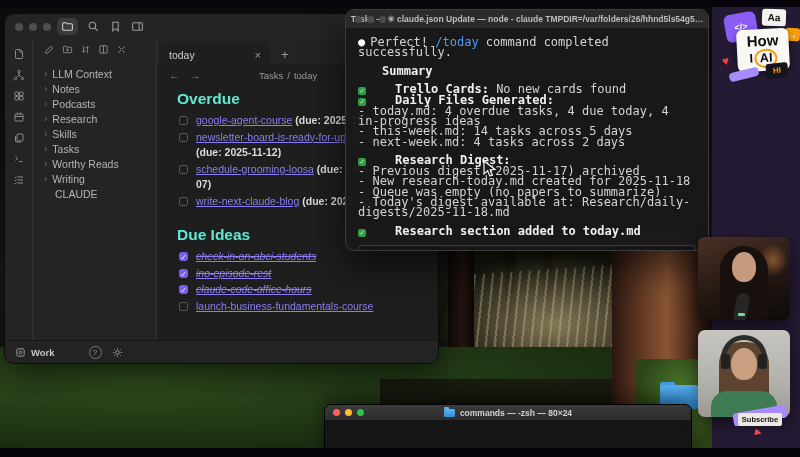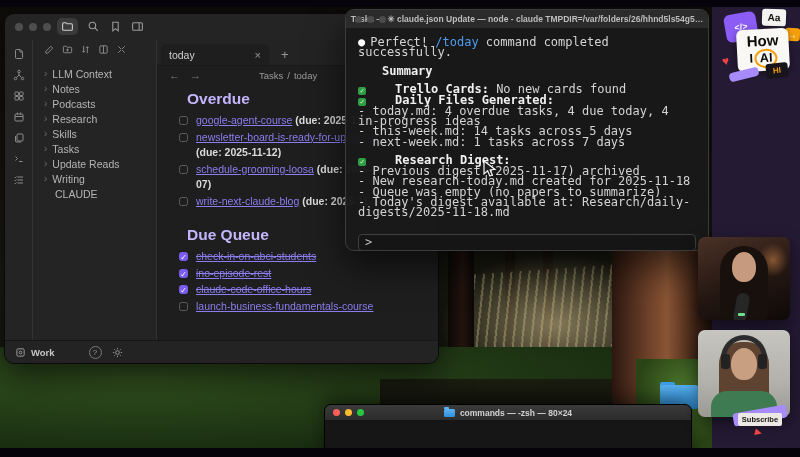--- a/index.html
+++ b/index.html
@@ -56,27 +56,27 @@
   .tree-item.noarrow{padding-left:11px;}
   .editor{flex:1;background:#1e1e1e;position:relative;min-width:0;}
   .tabbar{height:25px;background:#232323;display:flex;align-items:stretch;border-bottom:1px solid #191919;}
   .tab{background:#1e1e1e;border-radius:6px 6px 0 0;margin:4px 0 0 4px;padding:0 8px;display:flex;align-items:center;
        justify-content:space-between;font-size:10.5px;color:#cfcfcf;width:92px;}
   .tab-close{color:#9a9a9a;font-size:11px;}
   .newtab{color:#9a9a9a;font-size:13px;display:flex;align-items:center;margin:4px 0 0 12px;}
   .navrow{height:18px;display:flex;align-items:center;padding:0 12px;color:#7c7c7c;font-size:11px;gap:10px;position:relative;}
   .breadcrumb{position:absolute;left:102px;top:4px;font-size:9.5px;color:#9a9a9a;display:flex;gap:4px;}
   .content{padding:0 0 0 20px;}
-  h1.note-h{font-size:15.5px;color:#c4b5fd;margin:6px 10px 5px;font-weight:700;}
+  h1.note-h{font-size:15.5px;color:#5eead4;margin:6px 0 5px;font-weight:700;}
   .task{position:relative;padding-left:17px;max-width:196px;font-size:10.5px;line-height:15.5px;color:#cfcfcf;margin:0 0 1px 2px;}
   .cb{position:absolute;left:0;top:3px;width:9px;height:9px;border:1px solid #5c5c5c;border-radius:2.5px;box-sizing:border-box;}
   .cb.checked{background:#7a5cf0;border-color:#7a5cf0;color:#fff;font-size:8px;line-height:9px;text-align:center;}
   .cb.checked::after{content:"✓";}
   .tlink{color:#8b7ef0;text-decoration:underline;cursor:pointer;text-align:right;}
-  .done .tlink{text-decoration:underline line-through;}
+  .done .tlink{text-decoration:underline line-through;font-style:italic;}
   .due{color:#dadada;font-weight:700;}
   ul.ideas{margin:2px 0 0;padding:0 0 0 6px;list-style:none;}
   ul.ideas li{position:relative;padding-left:11px;font-size:10.5px;line-height:15.5px;max-width:185px;}
   ul.ideas li::before{content:"•";position:absolute;left:0;color:#9a9a9a;}
   .ob-status{position:absolute;left:0;right:0;bottom:0;height:22px;background:#232323;border-top:1px solid #161616;
              display:flex;align-items:center;padding:0 10px;color:#a5a5a5;font-size:9.5px;}
   .vault-name{font-weight:700;color:#c6c6c6;margin:0 0 0 5px;}
   .help-circle{width:11px;height:11px;border:1px solid #7a7a7a;border-radius:50%;font-size:8px;display:flex;
                align-items:center;justify-content:center;margin-left:34px;color:#9a9a9a;}
   .gear{margin-left:10px;color:#9a9a9a;}
@@ -320,21 +320,21 @@
         <div class="tree-item">
             <span class="chev">›</span>
             <span>Skills</span>
           </div>
         <div class="tree-item">
             <span class="chev">›</span>
             <span>Tasks</span>
           </div>
         <div class="tree-item">
             <span class="chev">›</span>
-            <span>Update Reads</span>
+            <span>Worthy Reads</span>
           </div>
         <div class="tree-item">
             <span class="chev">›</span>
             <span>Writing</span>
           </div>
         <div class="tree-item noarrow">
             <span>CLAUDE</span>
           </div>
       </div>
 
@@ -355,21 +355,21 @@
               <span>today</span>
           </span>
         </div>
         <div class="content">
           <h1 class="note-h">Overdue</h1>
           <div class="task"><span class="cb"></span><span class="tlink">google-agent-course</span> <span class="due">(due: 2025-11-14)</span></div>
           <div class="task"><span class="cb"></span><span class="tlink">newsletter-board-is-ready-for-update-nov</span> <span class="due">(due: 2025-11-12)</span></div>
           <div class="task"><span class="cb"></span><span class="tlink">schedule-grooming-loosa</span> <span class="due">(due: 2025-11-07)</span></div>
           <div class="task"><span class="cb"></span><span class="tlink">write-next-claude-blog</span> <span class="due">(due: 2025-11-17)</span></div>
 
-          <h1 class="note-h" style="margin-top:17px">Due Queue</h1>
+          <h1 class="note-h" style="margin-top:17px">Due Ideas</h1>
           <div class="task done"><span class="cb checked"></span><span class="tlink">check-in-on-abci-students</span></div>
           <div class="task done"><span class="cb checked"></span><span class="tlink">ino-episode-rest</span></div>
           <div class="task done"><span class="cb checked"></span><span class="tlink">claude-code-office-hours</span></div>
           <div class="task"><span class="cb"></span><span class="tlink">launch-business-fundamentals-course</span></div>
 
           <h1 class="note-h" style="margin-top:26px">In Progress Ideas</h1>
           <ul class="ideas">
             <li></li>
 
           </ul>
@@ -406,28 +406,29 @@
     </div>
     <div class="cterm-body">
       <div class="trow"><span class="bullet">●</span><span>Perfect! </span><span class="cmd">/today</span><span> command completed successfully.</span></div>
       <div class="gap"></div>
       <div class="trow tbold">Summary</div>
       <div class="gap"></div>
       <div class="trow"><span class="gcheck"></span><span class="tbold">Trello Cards:</span><span> No new cards found</span></div>
       <div class="trow"><span class="gcheck"></span><span class="tbold">Daily Files Generated:</span><span></span></div>
       <div class="trow">- today.md: 4 overdue tasks, 4 due today, 4 in-progress ideas</div>
       <div class="trow">- this-week.md: 14 tasks across 5 days</div>
-      <div class="trow">- next-week.md: 1 tasks across 7 days</div>
+      <div class="trow">- next-week.md: 4 tasks across 2 days</div>
       <div class="gap"></div>
       <div class="trow"><span class="gcheck"></span><span class="tbold">Research Digest:</span><span></span></div>
       <div class="trow">- Previous digest (2025-11-17) archived</div>
       <div class="trow">- New research-today.md created for 2025-11-18</div>
       <div class="trow">- Queue was empty (no papers to summarize)</div>
       <div class="trow">- Today's digest available at: Research/daily-digests/2025-11-18.md</div>
       <div class="gap"></div>
+      <div class="trow"><span class="gcheck"></span><span class="tbold">Research section added to today.md</span></div>
       <div class="prompt-box">
           <span>&gt;</span>
         </div>
       <div class="hint">? for shortcuts</div>
     </div>
   </div>
 
   <div class="zterm">
     <div class="zterm-title">
       <div class="zlights">

